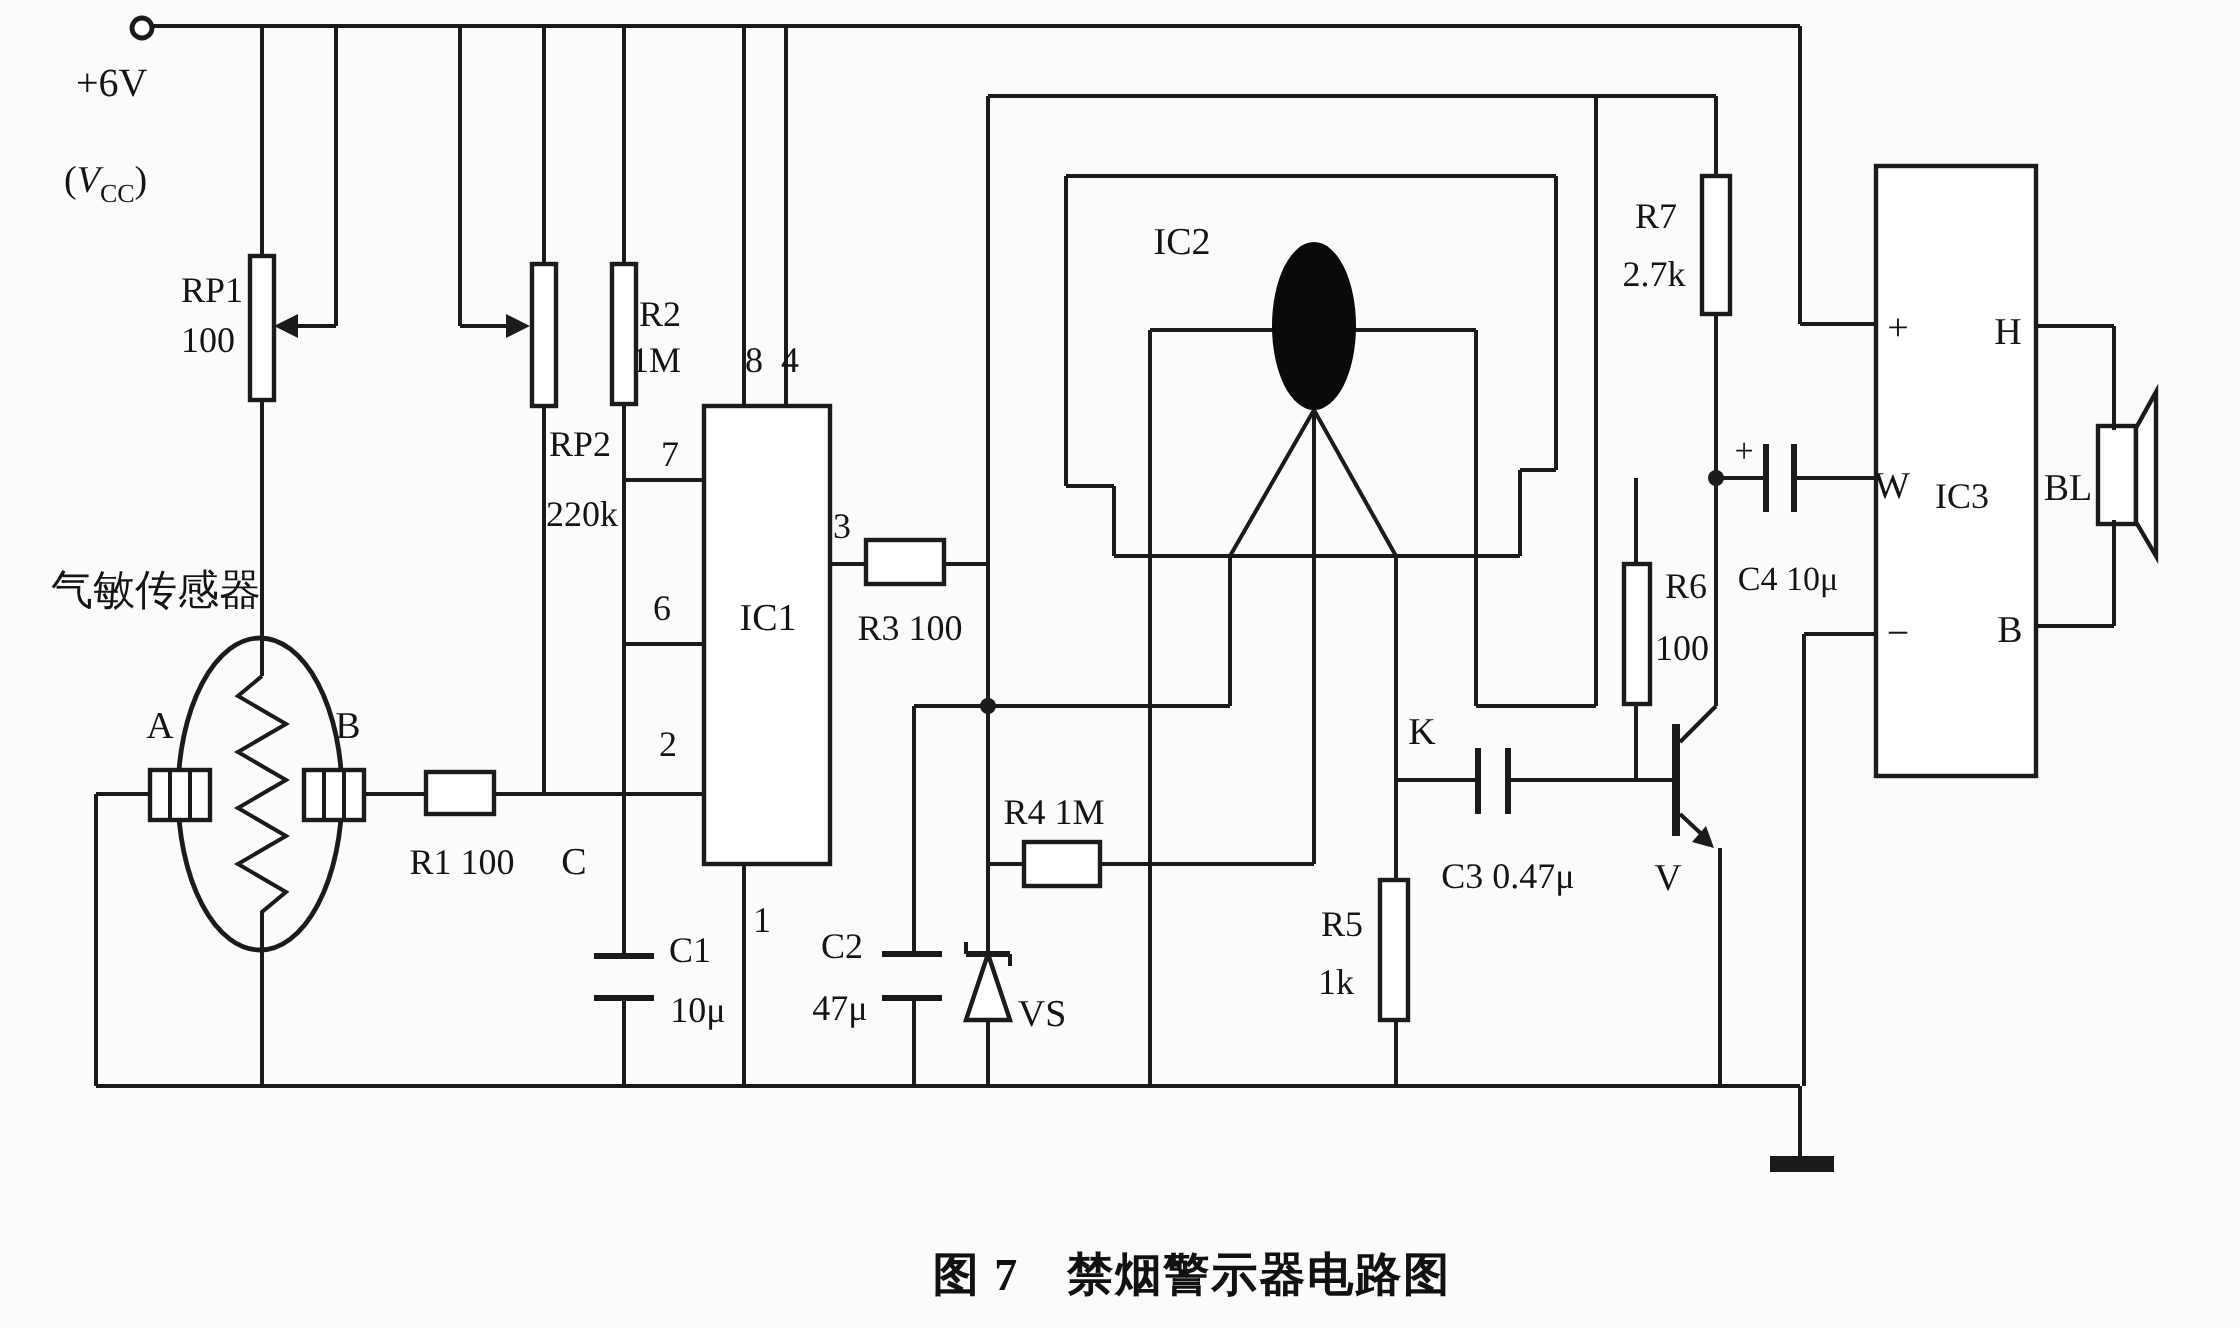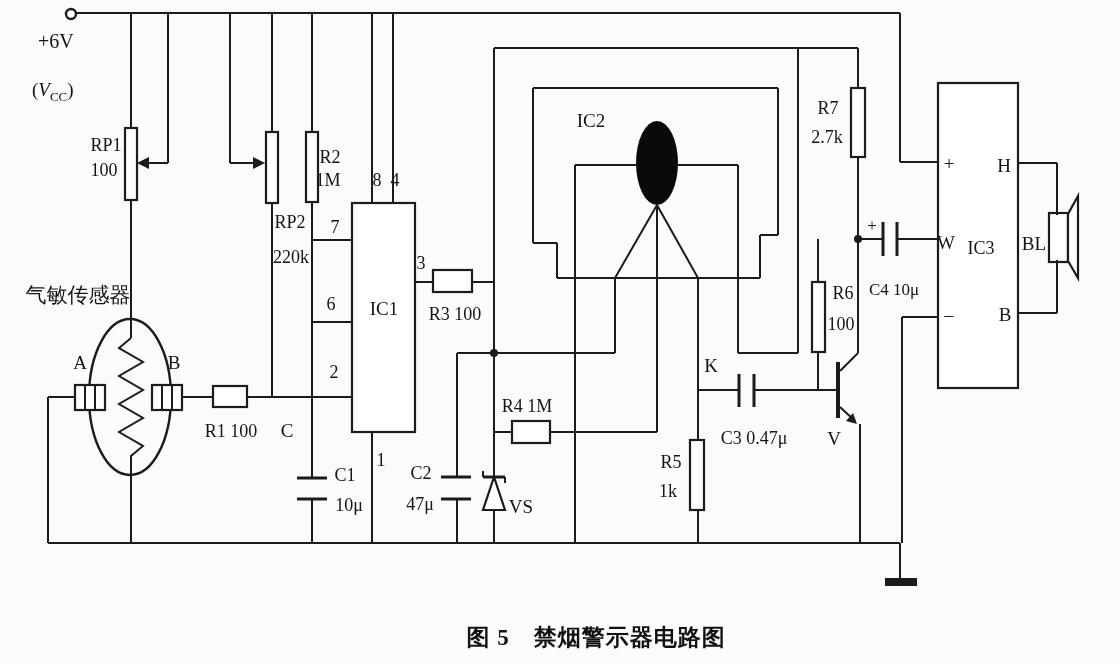--- a/index.html
+++ b/index.html
@@ -174,14 +174,14 @@
       <text x="828" y="114" font-size="18" text-anchor="middle" font-weight="normal">R7</text>
       <text x="827" y="143" font-size="18" text-anchor="middle" font-weight="normal">2.7k</text>
       <text x="949" y="170" font-size="19" text-anchor="middle" font-weight="normal">+</text>
       <text x="946" y="249" font-size="19" text-anchor="middle" font-weight="normal">W</text>
       <text x="949" y="323" font-size="20" text-anchor="middle" font-weight="normal">−</text>
       <text x="981" y="254" font-size="18" text-anchor="middle" font-weight="normal">IC3</text>
       <text x="1004" y="172" font-size="19" text-anchor="middle" font-weight="normal">H</text>
       <text x="1005" y="321" font-size="19" text-anchor="middle" font-weight="normal">B</text>
       <text x="1034" y="250" font-size="19" text-anchor="middle" font-weight="normal">BL</text>
     </svg>
-  <div id="caption">图 5　禁烟警示器电路图</div>
+  <div id="caption">图 7　禁烟警示器电路图</div>
 </div>
 
 </body></html>

